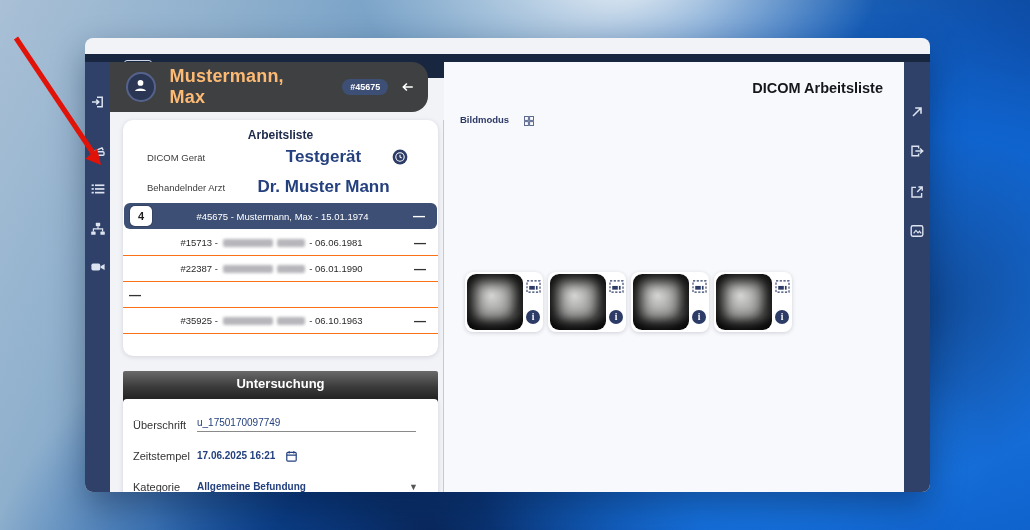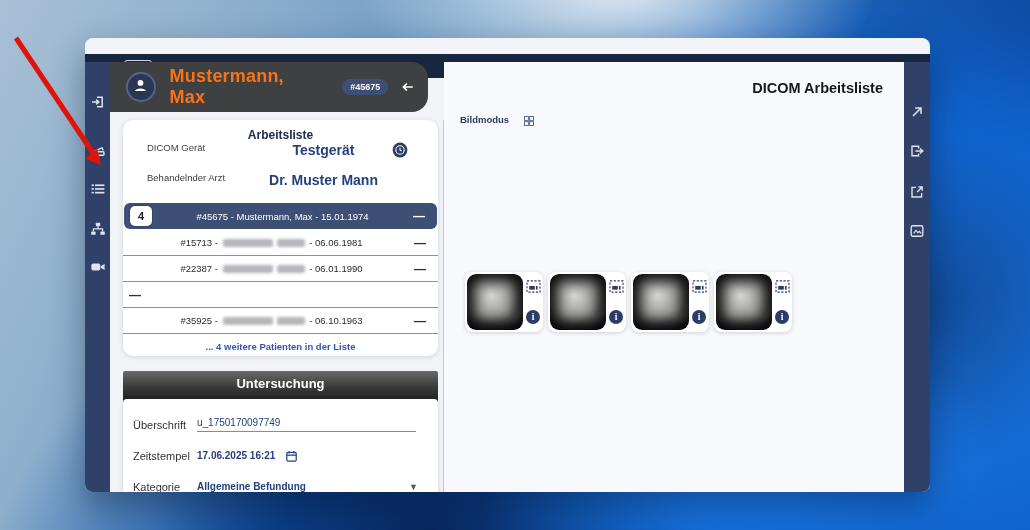--- a/index.html
+++ b/index.html
@@ -55,21 +55,21 @@
   .rail-right .ic:nth-child(3){ margin-top:25px; }
   .rail-right .ic:nth-child(4){ margin-top:23px; }
 
   
   .patient-header { position:absolute; left:25px; top:24px; width:318px; height:50px;
     background:#3f4042; border-radius:0 16px 16px 0; display:flex; align-items:center;
     padding:0 12px 0 16px; z-index:2; }
   .avatar { width:30px; height:30px; border-radius:50%; background:#2a3654;
     border:2px solid #55638c; display:flex; align-items:center; justify-content:center; }
   .avatar svg { width:17px; height:17px; }
-  .patient-name { color:#f97316; font-size:18px; font-weight:600; margin-left:14px; letter-spacing:.2px; }
+  .patient-name { color:#fdba74; font-size:18px; font-weight:600; margin-left:14px; letter-spacing:.2px; }
   .patient-badge { margin-left:20px; background:#3d4f75; color:#fff; font-size:9px;
     font-weight:600; border-radius:9px; padding:3px 8px; }
   .back-btn { margin-left:12px; width:16px; height:16px; }
   .back-btn svg { width:100%; height:100%; }
 
   .dicom-title { position:absolute; top:42px; right:47px; font-size:14.5px; font-weight:700;
     color:#15171c; z-index:1; }
 
   
   .divider { position:absolute; left:358px; top:82px; bottom:0; width:1px; background:#c6c9d4; }
@@ -92,23 +92,23 @@
   .t-img-ic { width:15px; height:13px; } .t-img-ic svg{ width:100%; height:100%; }
   .t-info { width:14px; height:14px; border-radius:50%; background:#2c3c66; color:#fff;
     font-family:"Liberation Serif", serif; font-weight:700; font-size:9.5px; line-height:14px;
     text-align:center; }
 
   
   .card { position:absolute; left:38px; width:315px; background:#fff; border-radius:10px;
     box-shadow:0 1px 5px rgba(20,30,60,.14); overflow:hidden; }
   .worklist-card { top:82px; height:236px; }
   .wl-title { text-align:center; font-size:12px; font-weight:700; color:#202c4e; margin-top:8px; }
-  .wl-field { display:flex; align-items:flex-start; height:30px; padding:0 30px 0 24px; }
+  .wl-field { display:flex; align-items:center; height:30px; padding:0 30px 0 24px; }
   .wl-field .f-label { width:108px; font-size:9.5px; color:#3c3c3c; }
-  .wl-field .f-value { flex:1; text-align:center; font-size:14px; font-weight:700; color:#24407e; }
+  .wl-field .f-value { flex:1; text-align:center; font-size:17px; font-weight:700; color:#24407e; }
   .wl-field .f-icon { width:16px; height:16px; } .wl-field .f-icon svg{ width:100%; height:100%; }
   .wl-field .f-icon.empty { visibility:hidden; }
 
   .p-row { display:flex; align-items:center; height:26px; padding:0 12px 0 6px;
     border-bottom:1px solid #f97316; position:relative; }
   .p-row .p-text { flex:1; text-align:center; font-size:9.5px; color:#2a2a2a; }
   .p-row .p-dash { font-size:12px; font-weight:700; color:#333; line-height:10px; }
   .p-row.selected { background:#3d4f75; border-radius:6px; margin:1px 1px; border-bottom:none; }
   .p-row.selected .p-text { color:#fff; }
   .p-row.selected .p-dash { color:#fff; }
@@ -333,21 +333,20 @@
             <span class="p-dash">—</span>
           </div>
           <div class="p-row">
             <span class="p-dash">—</span>
           </div>
           <div class="p-row">
             <span class="p-text">#35925 - <span class="blurname b1"></span><span class="blurname b2"></span> - 06.10.1963</span>
             <span class="p-dash">—</span>
           </div>
         </div>
-      <div class="wl-more">... 4 weitere Patienten in der Liste</div>
     </div>
 
     <div class="exam-header">Untersuchung</div>
     <div class="card exam-card">
       <div id="ex-fields">
           <div class="ex-row input">
             <span class="e-label">Überschrift</span>
             <span class="e-value">u_1750170097749</span>
           </div>
           <div class="ex-row ">

